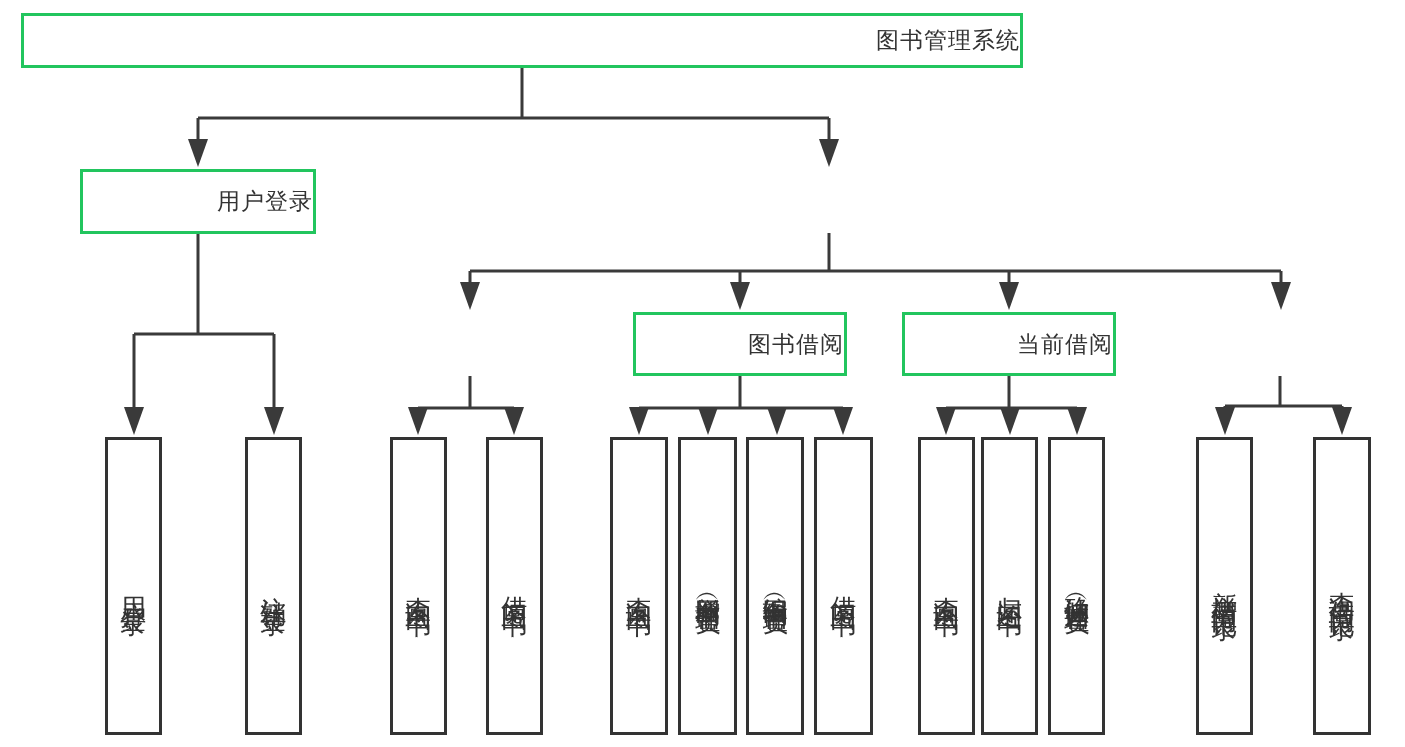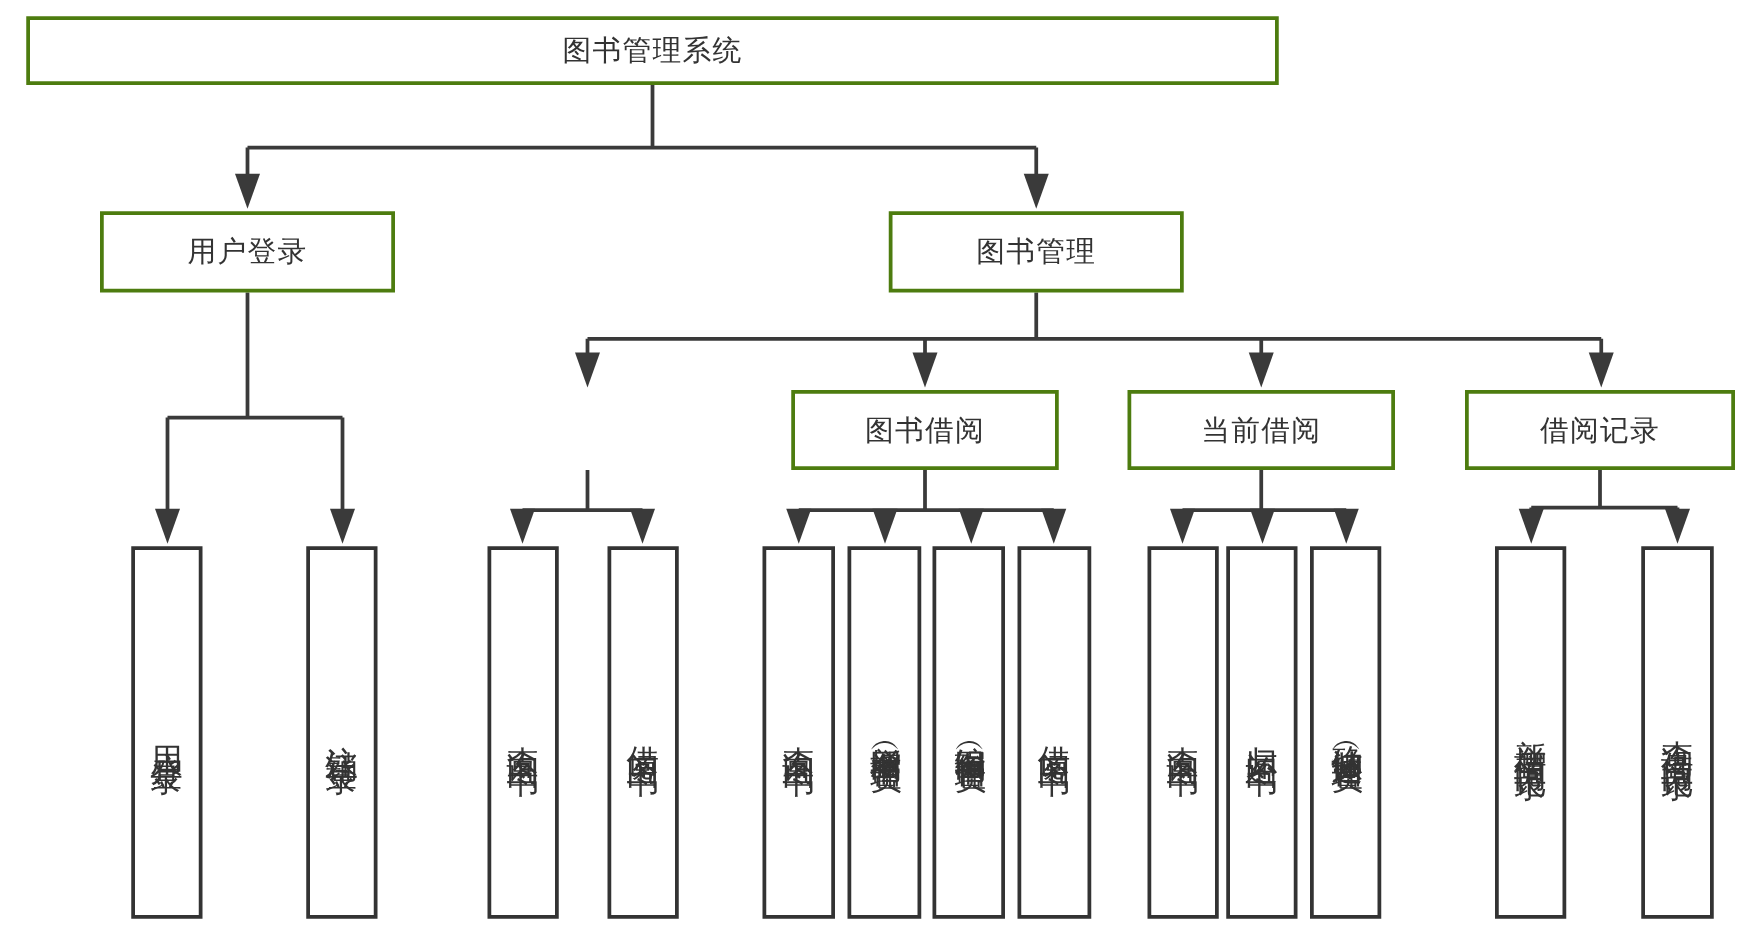--- a/index.html
+++ b/index.html
@@ -18,24 +18,24 @@
   #connectors {
     position: absolute;
     left: 0;
     top: 0;
     z-index: 1;
   }
   .hnode {
     position: absolute;
     box-sizing: border-box;
     background: #ffffff;
-    border: 3px solid #4d7c0f;
+    border: 3px solid #22c55e;
     display: flex;
     align-items: center;
-    justify-content: center;
+    justify-content: flex-end;
     z-index: 2;
   }
   .hnode .label {
     font-size: 23px;
     color: #333333;
     letter-spacing: 1px;
     white-space: nowrap;
   }
   .leaf {
     position: absolute;
@@ -118,32 +118,26 @@
     </g>
   </svg>
 
   <div class="hnode" style="left:21px; top:13px; width:1002px; height:55px;">
     <span class="label">图书管理系统</span>
   </div>
 
   <div class="hnode" style="left:80px; top:169px; width:236px; height:65px;">
     <span class="label">用户登录</span>
   </div>
-  <div class="hnode" style="left:711px; top:169px; width:236px; height:65px;">
-    <span class="label">图书管理</span>
-  </div>
 
   <div class="hnode" style="left:902px; top:312px; width:214px; height:64px;">
     <span class="label">当前借阅</span>
   </div>
   <div class="hnode" style="left:633px; top:312px; width:214px; height:64px;">
     <span class="label">图书借阅</span>
-  </div>
-  <div class="hnode" style="left:1172px; top:312px; width:216px; height:64px;">
-    <span class="label">借阅记录</span>
   </div>
 
   <div class="leaf" style="left:105px; width:57px;">
     <span class="vlabel">用户登录</span>
   </div>
   <div class="leaf" style="left:245px; width:57px;">
     <span class="vlabel">注销登录</span>
   </div>
 
   <div class="leaf" style="left:390px; width:57px;">

